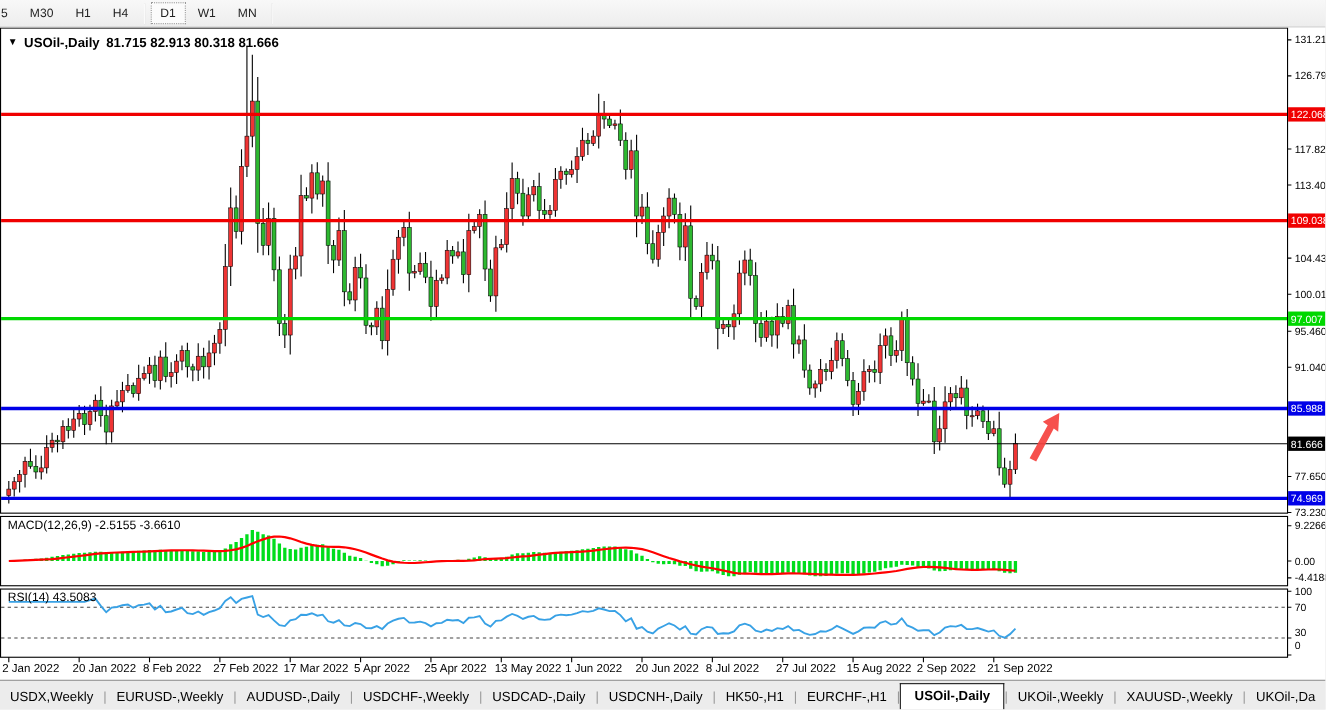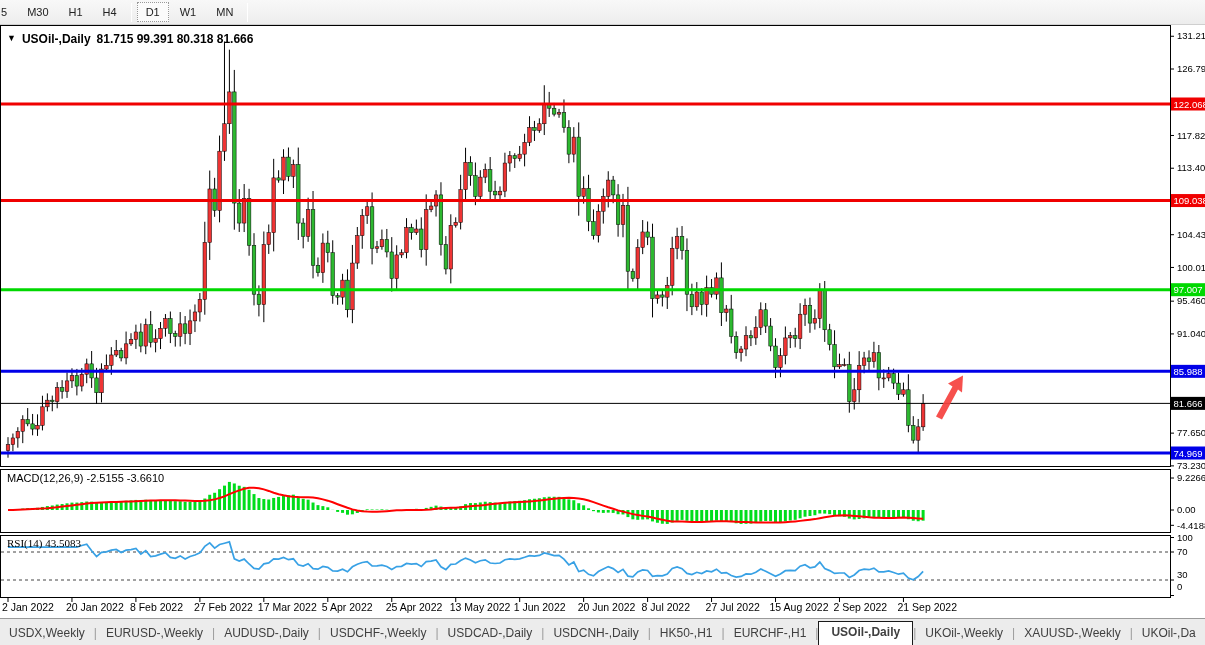--- a/index.html
+++ b/index.html
@@ -16,26 +16,26 @@
   .tf-btn.active { background:#fbfbfb; border:1px dotted #999; }
   .tf-sep { width:1px; height:19px; background:#c8c8c8; margin:0 4px; border-right:1px solid #fff; }
 
   
   #chart-svg { position:absolute; left:0; top:25px; }
   #chart-title { position:absolute; left:7px; top:32px; font-size:12px; font-weight:bold;
     color:#000; display:flex; align-items:center; gap:6px; }
   #chart-title .dd { font-size:9px; position:relative; top:-1px; }
   .pane-label { position:absolute; left:7px; font-size:11px; color:#000; }
   #macd-label { top:472px; }
-  #rsi-label  { top:537px;font-family:Liberation Serif, serif; }
+  #rsi-label  { top:537px; }
 
   
   #tabbar { position:absolute; left:0; top:618px; width:1205px; height:27px;
     background:#ececec; border-top:1px solid #9a9a9a; display:flex; align-items:flex-end; overflow:hidden; }
-  .tab { font-size:12px; color:#404040; padding:3px 9px 5px 9px; white-space:nowrap; cursor:default; }
+  .tab { font-size:12px; color:#000000; padding:3px 9px 5px 9px; white-space:nowrap; cursor:default; }
   .tab.active { background:#ffffff; border:1px solid #1a1a1a; border-bottom:none; font-weight:bold;
     padding:3px 12px 6px 12px; margin-bottom:0; }
   .tab-sep { color:#9a9a9a; font-size:12px; padding-bottom:5px; }
   #tab-scrollers { margin-left:auto; display:flex; gap:8px; padding:0 8px 7px 0; }
   #tab-scrollers span { font-size:9px; color:#333; cursor:default; }
 </style>
 </head>
 <body>
 
 <div id="app">
@@ -711,21 +711,21 @@
         <text x="833.48" y="611">2 Sep 2022</text>
         <line x1="903.4399999999999" y1="597.5" x2="903.4399999999999" y2="602" stroke="#000"></line>
         <text x="897.4399999999999" y="611">21 Sep 2022</text>
       </g>
       <path d="M936,416.5 L952.5,386.5 L948,383.5 L963,375.5 L962,392.5 L958,389.5 L942,419.5 Z" fill="#f5413e" fill-opacity="0.92"></path>
     </svg>
 
   <div id="chart-title">
     <span class="dd">▼</span>
     <span>USOil-,Daily</span>
-    <span>81.715 99.391 80.318 81.666</span>
+    <span>81.715 82.913 80.318 81.666</span>
   </div>
 
   <div id="macd-label" class="pane-label">MACD(12,26,9) -2.5155 -3.6610</div>
   <div id="rsi-label" class="pane-label">RSI(14) 43.5083</div>
 
   <div id="tabbar">
       <span class="tab">USDX,Weekly</span>
       <span class="tab-sep">|</span>
       <span class="tab">EURUSD-,Weekly</span>
       <span class="tab-sep">|</span>

